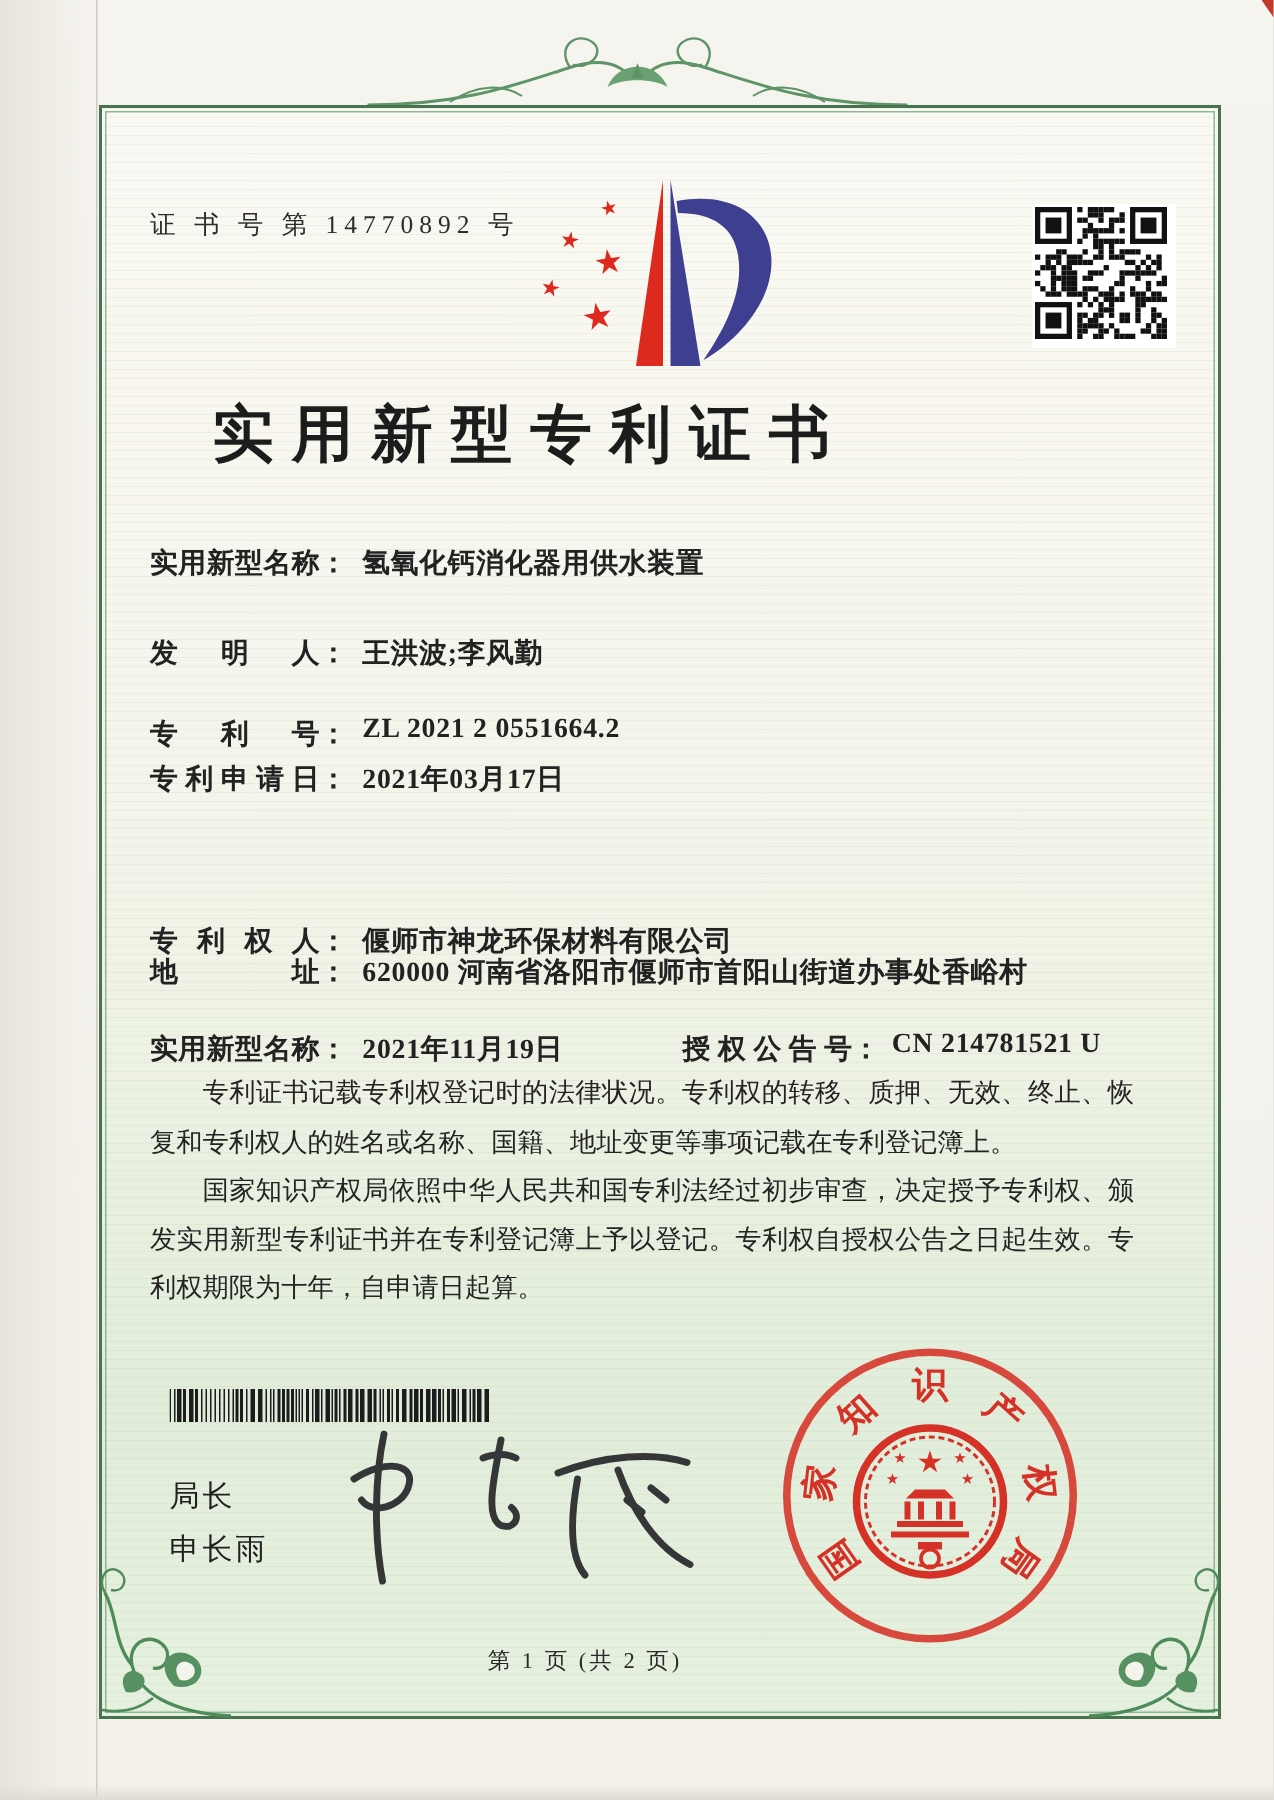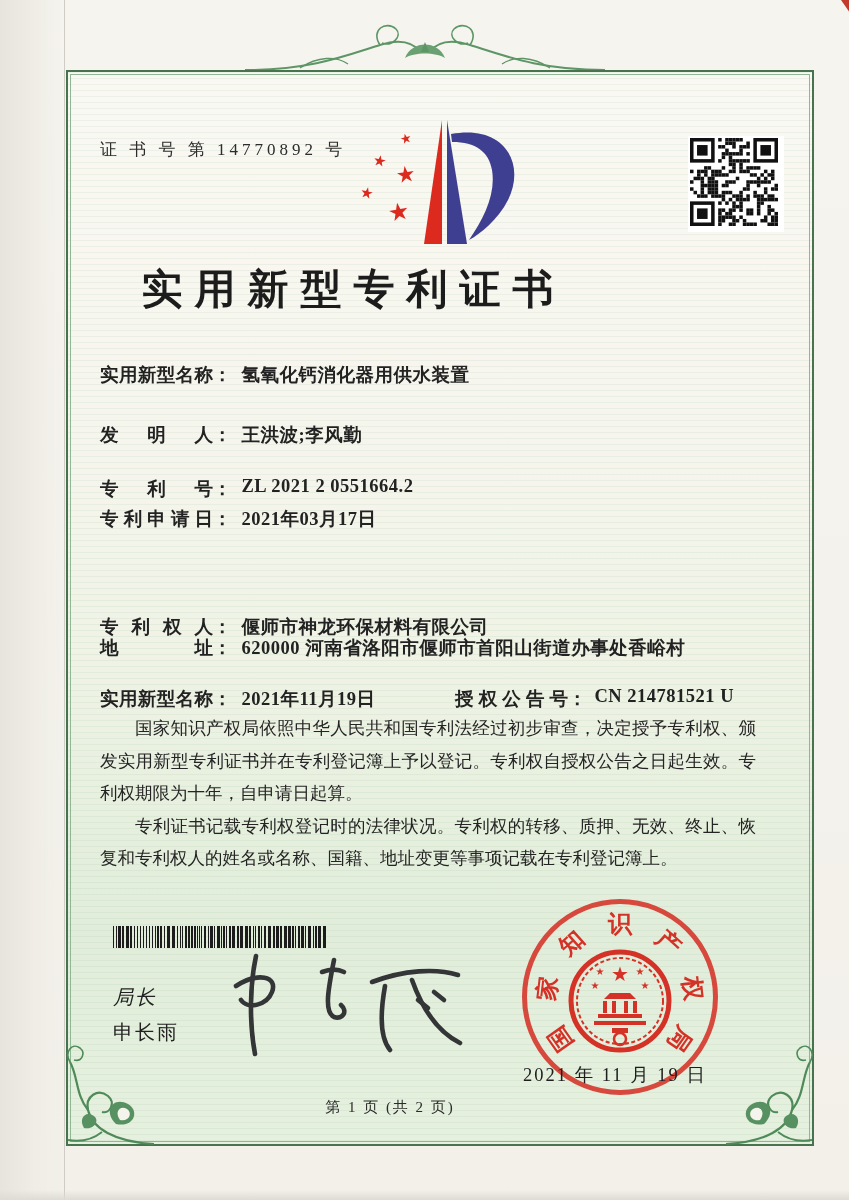--- a/index.html
+++ b/index.html
@@ -38,21 +38,21 @@
   .fvalue{display:inline-block;margin-left:10px;vertical-align:top;letter-spacing:.5px;}
   .fvalue2{display:inline-block;margin-left:8px;vertical-align:top;letter-spacing:.5px;}
   .rowpair-right{position:absolute;left:355px;top:0;}
   
   .paras{left:100px;top:712px;width:656px;font-size:17.5px;line-height:1.86;
       text-align:justify;color:#242424;}
   .paras p{margin:0;text-indent:2em;}
   
   .barcode{left:113px;top:926px;width:218px;height:22px;}
   
-  .director{left:113px;top:984px;font-size:20px;letter-spacing:2px;font-style:italic;}
+  .director{left:113px;top:984px;font-size:20px;letter-spacing:2px;}
   .director-name{left:113px;top:1019px;font-size:20px;letter-spacing:2px;}
   .signature{left:222px;top:948px;width:250px;height:115px;}
   
   .seal{left:522px;top:899px;width:186px;height:186px;border-radius:50%;
       border:5px solid rgba(213,40,30,.88);opacity:.95;}
   .seal-arc span{position:absolute;left:50%;top:50%;width:26px;height:26px;margin:-13px 0 0 -13px;
       text-align:center;line-height:26px;font-size:24px;font-weight:bold;color:#d5281e;
       transform-origin:50% 50%;}
   .seal-emblem{position:absolute;left:50%;top:50%;width:104px;height:116px;margin:-54px 0 0 -52px;}
   .seal-date{left:507px;top:1062px;width:216px;text-align:center;font-size:18.5px;
@@ -374,22 +374,22 @@
     <span class="flabel">地址</span><span class="fcolon">：</span><span class="fvalue">620000 河南省洛阳市偃师市首阳山街道办事处香峪村</span>
   </div>
   <div class="abs row" style="top:686px;">
     <span class="flabel">实用新型名称</span><span class="fcolon">：</span><span class="fvalue">2021年11月19日</span>
     <span class="rowpair-right">
       <span class="flabel">授权公告号</span><span class="fcolon">：</span><span class="fvalue2">CN 214781521 U</span>
     </span>
   </div>
 
   <div class="abs paras">
+    <p>专利证书记载专利权登记时的法律状况。专利权的转移、质押、无效、终止、恢复和专利权人的姓名或名称、国籍、地址变更等事项记载在专利登记簿上。</p>
     <p>国家知识产权局依照中华人民共和国专利法经过初步审查，决定授予专利权、颁发实用新型专利证书并在专利登记簿上予以登记。专利权自授权公告之日起生效。专利权期限为十年，自申请日起算。</p>
-    <p>专利证书记载专利权登记时的法律状况。专利权的转移、质押、无效、终止、恢复和专利权人的姓名或名称、国籍、地址变更等事项记载在专利登记簿上。</p>
   </div>
 
   <div class="abs barcode"><svg width="218" height="22">
         <rect x="0" y="0" width="1" height="22" fill="#1c1c1c"></rect>
         <rect x="3" y="0" width="1" height="22" fill="#1c1c1c"></rect>
         <rect x="5" y="0" width="3" height="22" fill="#1c1c1c"></rect>
         <rect x="9" y="0" width="2" height="22" fill="#1c1c1c"></rect>
         <rect x="13" y="0" width="3" height="22" fill="#1c1c1c"></rect>
         <rect x="17" y="0" width="2" height="22" fill="#1c1c1c"></rect>
         <rect x="21" y="0" width="1" height="22" fill="#1c1c1c"></rect>
@@ -493,17 +493,16 @@
         <rect x="44" y="58" width="4" height="12" stroke="none"></rect>
         <rect x="56" y="58" width="4" height="12" stroke="none"></rect>
         <rect x="65" y="58" width="4" height="12" stroke="none"></rect>
         <rect x="30" y="71" width="44" height="4" stroke="none"></rect>
         <rect x="26" y="78" width="52" height="4" stroke="none"></rect>
         <rect x="44" y="85" width="16" height="5" stroke="none"></rect>
         <circle cx="52" cy="96" r="6" fill="none" stroke-width="2.5"></circle>
       </g>
     </svg>
   </div>
-  <div class="abs seal-date">2021 年 11 月 19 日</div>
 
   <div class="abs page-info">第 1 页 (共 2 页)</div>
 
 </div>
 
 </body></html>

